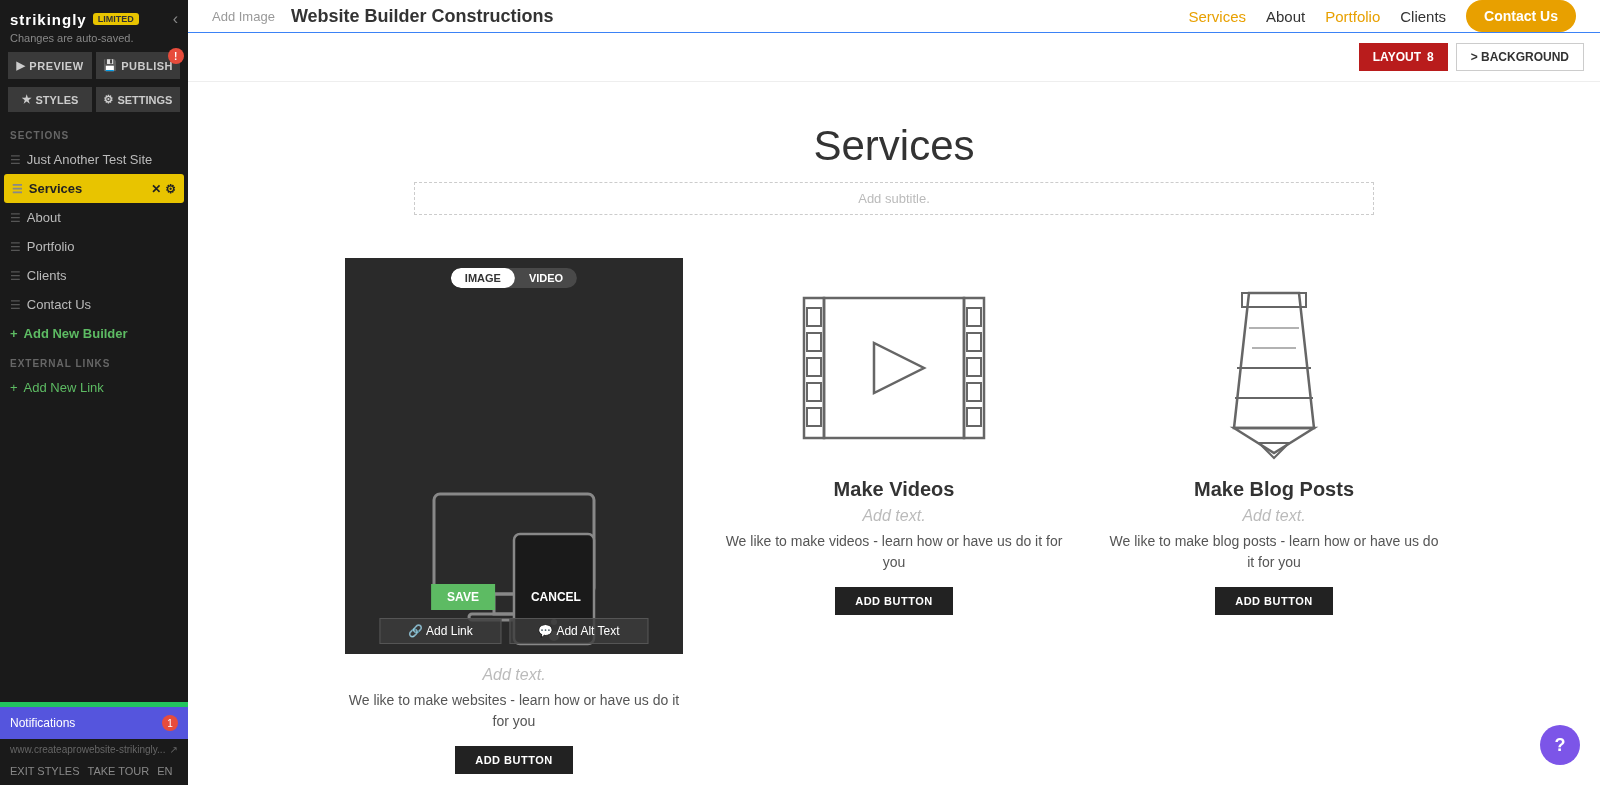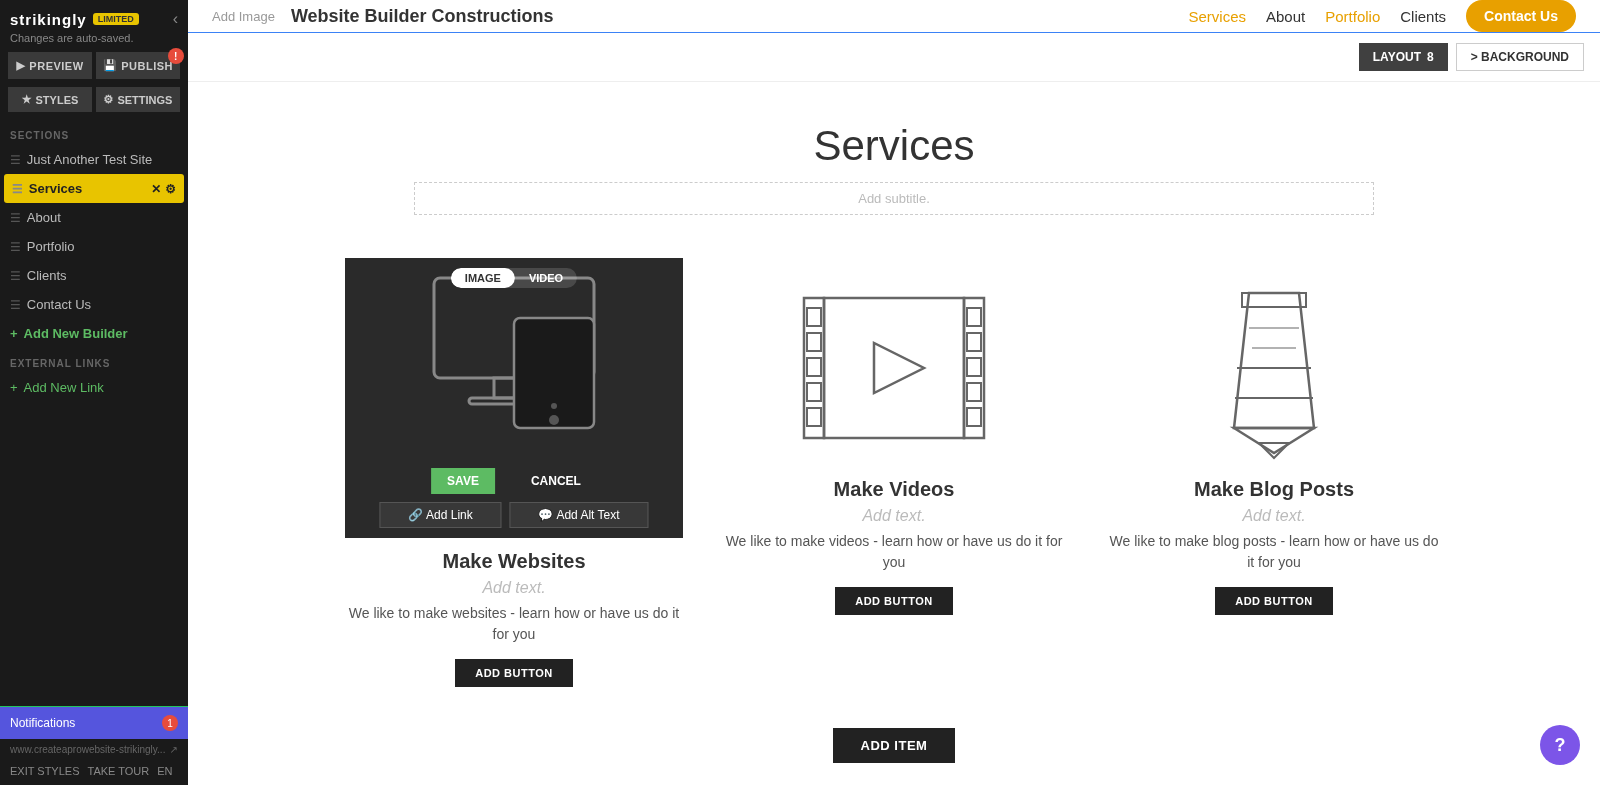--- a/index.html
+++ b/index.html
@@ -160,21 +160,21 @@
       display: flex;
       align-items: center;
       gap: 6px;
       padding: 7px 10px;
       color: #5dbb63;
       cursor: pointer;
       font-size: 13px;
     }
     .sidebar-footer {
       margin-top: auto;
-      border-top: 1px solid #22c55e;
+      border-top: 5px solid #22c55e;
     }
     .notifications-bar {
       background: #5555dd;
       color: white;
       padding: 8px 10px;
       font-size: 12px;
       cursor: pointer;
       display: flex;
       align-items: center;
       justify-content: space-between;
@@ -278,21 +278,21 @@
       border-bottom: 1px solid #eee;
     }
     .toolbar-btn {
       padding: 6px 14px;
       font-size: 12px;
       font-weight: 700;
       cursor: pointer;
       border: none;
     }
     .layout-btn {
-      background: #404040;
+      background: #b91c1c;
       color: white;
       display: flex;
       align-items: center;
       gap: 6px;
     }
     .background-btn {
       background: white;
       color: #333;
       border: 1px solid #ccc;
       display: flex;
@@ -332,25 +332,25 @@
     .service-card {
       flex: 1;
       max-width: 360px;
       text-align: center;
       border: 1px dashed transparent;
       padding: 10px;
     }
     .card-image-area {
       position: relative;
       background: #2a2a2a;
-      height: 280px;
+      height: 396px;
       margin-bottom: 12px;
       display: flex;
       flex-direction: direction;
-      align-items: flex-start;
+      align-items: flex-end;
       justify-content: center;
       overflow: hidden;
     }
     .image-toggle {
       position: absolute;
       top: 10px;
       left: 50%;
       transform: translateX(-50%);
       display: flex;
       background: rgba(255,255,255,0.15);
@@ -635,21 +635,20 @@
               <span>💬</span>
               <span>Add Alt Text</span>
             </button>
           </div>
 
           <div style="position:absolute;bottom:44px;left:50%;transform:translateX(-50%);display:flex;gap:20px;">
             <button class="save-btn">SAVE</button>
             <button class="cancel-btn">CANCEL</button>
           </div>
         </div>
-        <div class="card-title">Make Websites</div>
         <div class="card-add-text">Add text.</div>
         <div class="card-description">We like to make websites - learn how or have us do it for you</div>
         <button class="add-button-btn">ADD BUTTON</button>
       </div>
 
       <div class="service-card">
         <div class="video-icon-container">
           <svg width="200" height="180" viewBox="0 0 200 180">
 
             <rect x="10" y="20" width="20" height="140" fill="none" stroke="#666" stroke-width="2.5"></rect>

